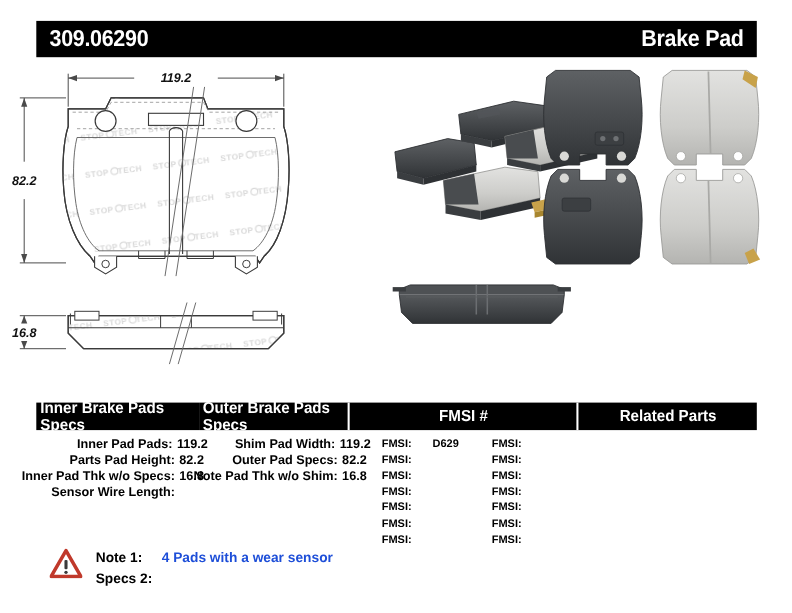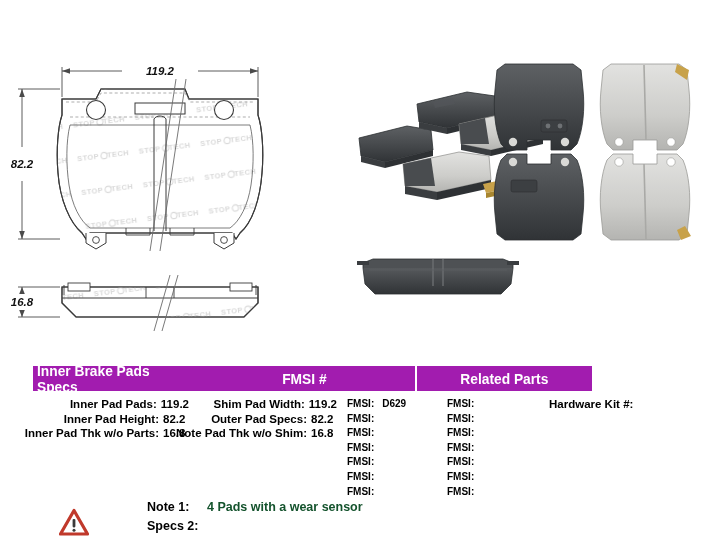--- a/index.html
+++ b/index.html
@@ -31,21 +31,21 @@
   .drawing{position:absolute;left:0;top:55px;width:360px;height:300px;}
   .drawing svg{display:block;}
 
   
   .photos{position:absolute;left:355px;top:60px;width:365px;height:280px;}
 
   
   .table{position:absolute;left:33px;top:366px;width:655px;}
   .thead{display:flex;height:25px;}
   .th{
-    background:#a21caf;color:#fff;
+    background:#000000;color:#fff;
     font-weight:bold;font-size:14.5px;
     display:flex;align-items:center;justify-content:center;
     box-sizing:border-box;
     transform:none;
   }
   .th-inner{width:160px;}
   .th-outer{width:148px;border-right:2px solid #fff;}
   .th-fmsi{width:224px;border-right:2px solid #fff;text-align:center;}
   .th-related{width:175px;}
   .th span{transform:scaleX(.95);display:inline-block;}
@@ -63,40 +63,44 @@
     display:flex;justify-content:flex-end;padding-right:4px;
   }
   .spec-row .lbl{}
   .spec-row .val{min-width:26px;text-align:left;padding-left:4px;}
 
   .fmsi-row{
     font-size:10px;font-weight:bold;
     line-height:14.6px;white-space:nowrap;
     padding-left:6px;display:flex;
   }
-  .fmsi-row .val{padding-left:8px;}
+  .fmsi-row .val{padding-left:8px;margin-left:11px;}
 
   .rel-row{
     font-size:11.5px;font-weight:bold;
     line-height:14.6px;white-space:nowrap;padding-left:8px;
   }
 
   
-  .notes{position:absolute;left:59px;top:498px;display:flex;align-items:flex-end;gap:46px;}
+  .notes{position:absolute;left:45px;top:498px;display:flex;align-items:flex-start;}
   .warn-icon{width:30px;height:28px;margin-right:12px;flex:none;}
   .note-lines{font-size:12.5px;font-weight:bold;line-height:19px;}
   .note-line{display:flex;white-space:nowrap;}
   .note-label{width:54px;}
-  .note-text{color:#14532d;padding-left:6px;}
+  .note-text{color:#1d4ed8;padding-left:6px;}
 </style>
 </head>
 <body>
 
 <div class="page">
 
+  <div class="header-bar">
+    <span class="hb-left">309.06290</span>
+    <span class="hb-right">Brake Pad</span>
+  </div>
 
   <div class="drawing">
     <svg width="360" height="300" viewBox="0 0 360 300" xmlns="http://www.w3.org/2000/svg">
       <defs>
         <pattern id="wm" width="62" height="34" patternUnits="userSpaceOnUse" patternTransform="rotate(-7)">
           <text x="2" y="13" font-family="Liberation Sans, sans-serif" font-size="7.5" font-weight="bold" fill="#d9d9d9" letter-spacing="0.4">STOP</text>
           <text x="32" y="13" font-family="Liberation Sans, sans-serif" font-size="7.5" font-weight="bold" fill="#d9d9d9" letter-spacing="0.4">TECH</text>
           <circle cx="29" cy="10.5" r="3.1" fill="none" stroke="#d9d9d9" stroke-width="1.1"></circle>
         </pattern>
         <clipPath id="padclip">
@@ -316,44 +320,48 @@
       </g>
     </svg>
   </div>
 
   <div class="table">
 
     <div class="thead">
       <div class="th th-inner">
         <span>Inner Brake Pads Specs</span>
       </div>
+      <div class="th th-outer">
+        <span>Outer Brake Pads Specs</span>
+      </div>
       <div class="th th-fmsi">
         <span>FMSI #</span>
       </div>
       <div class="th th-related">
         <span>Related Parts</span>
       </div>
     </div>
 
     <div class="tbody">
 
       <div class="col-inner">
         <div class="spec-row">
           <span class="lbl">Inner Pad Pads:</span>
           <span class="val">119.2</span>
         </div>
         <div class="spec-row">
-          <span class="lbl">Inner Pad Height:</span>
+          <span class="lbl">Parts Pad Height:</span>
           <span class="val">82.2</span>
         </div>
         <div class="spec-row">
-          <span class="lbl">Inner Pad Thk w/o Parts:</span>
+          <span class="lbl">Inner Pad Thk w/o Specs:</span>
           <span class="val">16.8</span>
         </div>
         <div class="spec-row">
+          <span class="lbl">Sensor Wire Length:</span>
           <span class="val"></span>
         </div>
       </div>
 
       <div class="col-outer">
         <div class="spec-row">
           <span class="lbl">Shim Pad Width:</span>
           <span class="val">119.2</span>
         </div>
         <div class="spec-row">
@@ -426,25 +434,20 @@
             <span>FMSI:</span>
             <span class="val"></span>
           </div>
           <div class="fmsi-row">
             <span>FMSI:</span>
             <span class="val"></span>
           </div>
         </div>
       </div>
 
-      <div class="col-related">
-        <div class="rel-row">
-          <span>Hardware Kit #:</span>
-        </div>
-      </div>
 
     </div>
   </div>
 
   <div class="notes">
     <svg class="warn-icon" viewBox="0 0 30 28">
       <path d="M15,2.5 L28.5,26 L1.5,26 Z" fill="#ffffff" stroke="#c0392b" stroke-width="3.2" stroke-linejoin="round"></path>
       <rect x="13.6" y="11" width="2.8" height="8.4" rx="1.1" fill="#3a3a3a"></rect>
       <circle cx="15" cy="22.3" r="1.5" fill="#3a3a3a"></circle>
     </svg>

